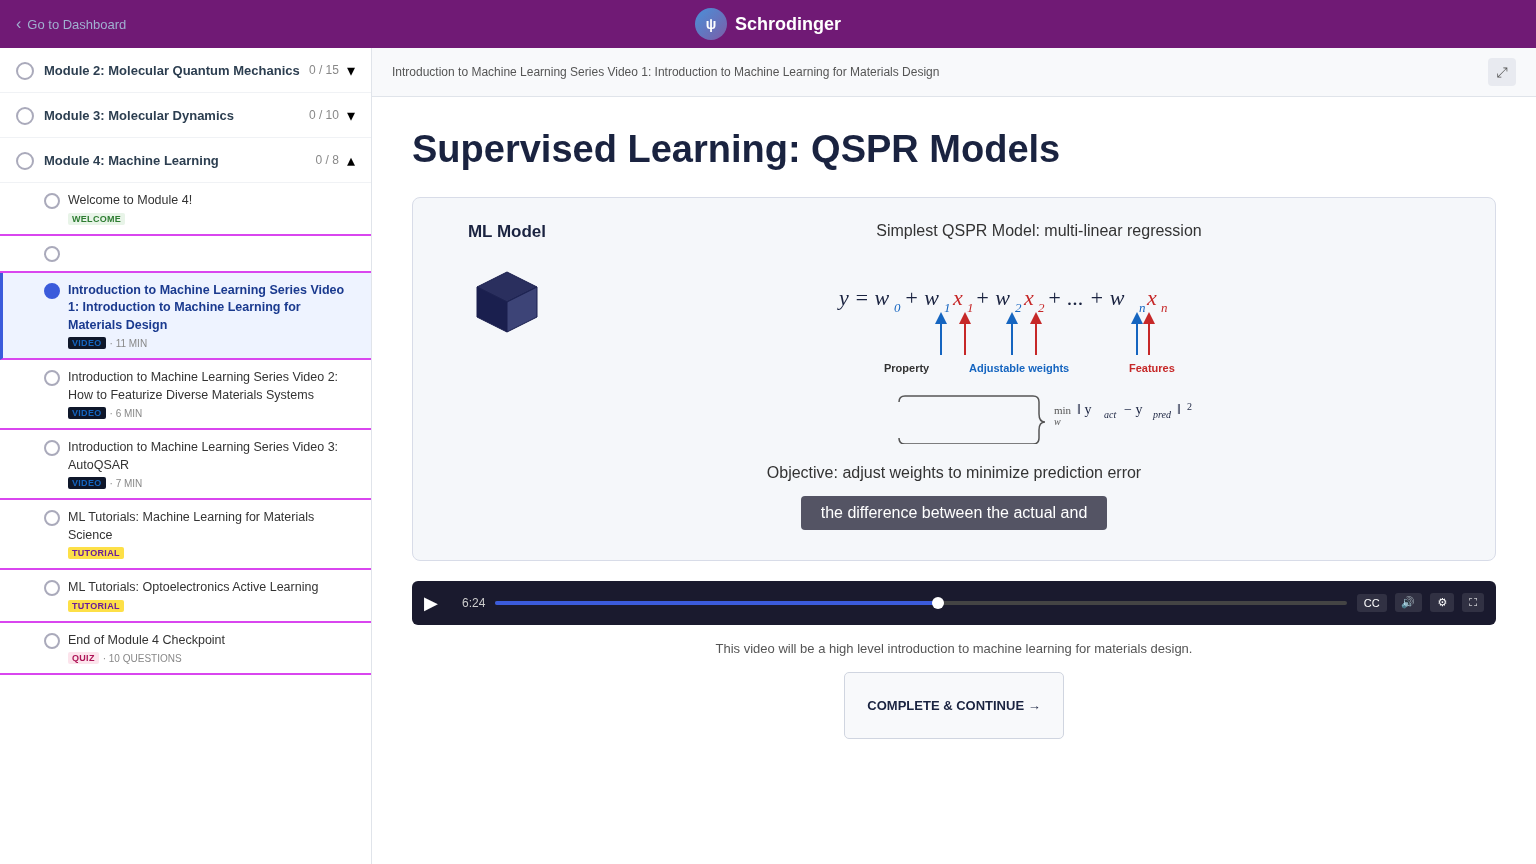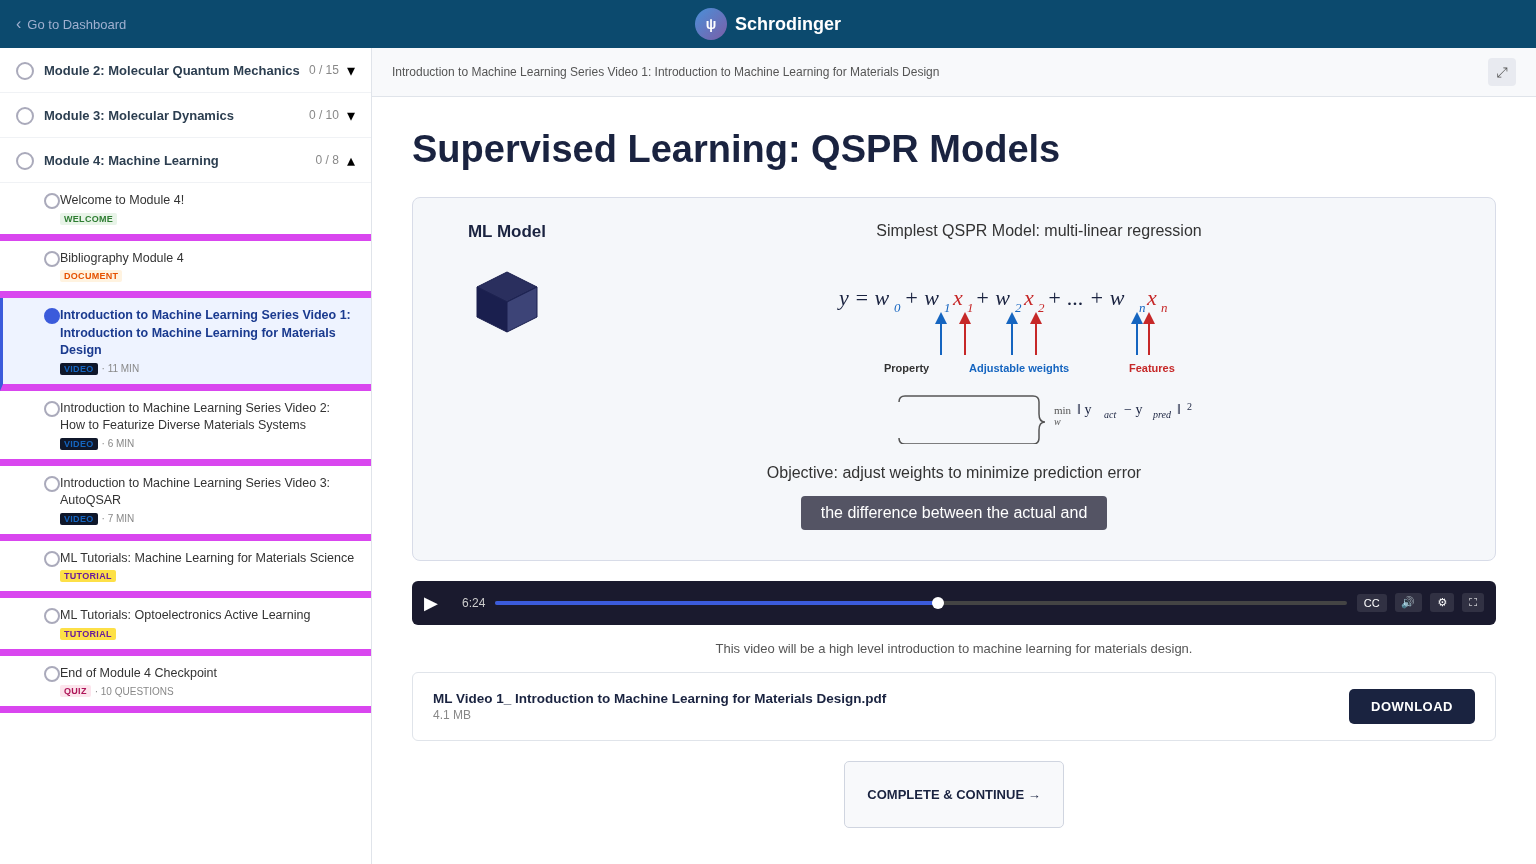--- a/index.html
+++ b/index.html
@@ -1,20 +1,20 @@
 <!DOCTYPE html>
 <html><head>
   <meta charset="utf-8">
   <style>
     * { box-sizing: border-box; margin: 0; padding: 0; }
     body { font-family: -apple-system, BlinkMacSystemFont, 'Segoe UI', sans-serif; background: #f0f2f5; height: 864px; width: 1536px; overflow: hidden; display: flex; flex-direction: column; }
 
     
     .top-nav {
-      background: #0c4a6e;
+      background: #701a75;
       height: 48px;
       display: flex;
       align-items: center;
       justify-content: center;
       position: relative;
       flex-shrink: 0;
     }
     .top-nav .back-btn {
       position: absolute;
       left: 16px;
@@ -83,23 +83,24 @@
     }
     .module-header .left { display: flex; align-items: center; gap: 10px; }
     .module-title { font-size: 13px; font-weight: 600; color: #2c3e50; }
     .module-count { font-size: 12px; color: #888; margin-left: auto; margin-right: 8px; }
 
     .sub-item {
       padding: 9px 16px 9px 44px;
       font-size: 12px;
       color: #444;
       cursor: pointer;
-      border-bottom: 7px solid #d946ef;
+      border-bottom: 2px solid #d946ef;
       display: flex;
       align-items: flex-start;
+      gap: 8px;
     }
     .sub-item.active { background: #eef3ff; border-left: 3px solid #3b5bdb; padding-left: 41px; }
     .sub-item .circle { width: 16px; height: 16px; border-radius: 50%; border: 2px solid #aab; flex-shrink: 0; margin-top: 1px; }
     .sub-item.active .circle { border-color: #3b5bdb; }
 
     .item-content { flex: 1; }
     .item-title { font-size: 12.5px; font-weight: 500; color: #333; line-height: 1.4; }
     .item-title.active-title { color: #1a3a8f; font-weight: 600; }
     .item-meta { display: flex; align-items: center; gap: 4px; margin-top: 3px; }
     .item-type-badge {
@@ -398,26 +399,20 @@
       <div class="item-content">
         <div class="item-title">Welcome to Module 4!</div>
         <div class="item-meta">
           <span class="item-type-badge badge-welcome">WELCOME</span>
         </div>
       </div>
     </div>
 
     <div class="sub-item">
       <div class="circle"></div>
-      <div class="item-content">
-        <div class="item-title">Bibliography Module 4</div>
-        <div class="item-meta">
-          <span class="item-type-badge badge-document">DOCUMENT</span>
-        </div>
-      </div>
     </div>
 
     <div class="sub-item active">
       <div class="circle" style="border-color:#3b5bdb; background: #3b5bdb;"></div>
       <div class="item-content">
         <div class="item-title active-title">Introduction to Machine Learning Series Video 1: Introduction to Machine Learning for Materials Design</div>
         <div class="item-meta">
           <span class="item-type-badge badge-video">VIDEO</span>
           <span class="item-duration">· <span>11 MIN</span></span>
         </div>
@@ -582,26 +577,19 @@
         <div class="video-controls">
           <button class="ctrl-btn">CC</button>
           <button class="ctrl-btn">🔊</button>
           <button class="ctrl-btn">⚙</button>
           <button class="ctrl-btn">⛶</button>
         </div>
       </div>
 
       <p class="video-desc">This video will be a high level introduction to machine learning for materials design.</p>
 
-      <div class="download-card">
-        <div class="download-info">
-          <div class="pdf-name">ML Video 1_ Introduction to Machine Learning for Materials Design.pdf</div>
-          <div class="pdf-size">4.1 MB</div>
-        </div>
-        <button class="download-btn">DOWNLOAD</button>
-      </div>
 
       <button class="complete-btn">COMPLETE &amp; CONTINUE →</button>
 
     </div>
   </div>
 
 </div>
 
 </body></html>

